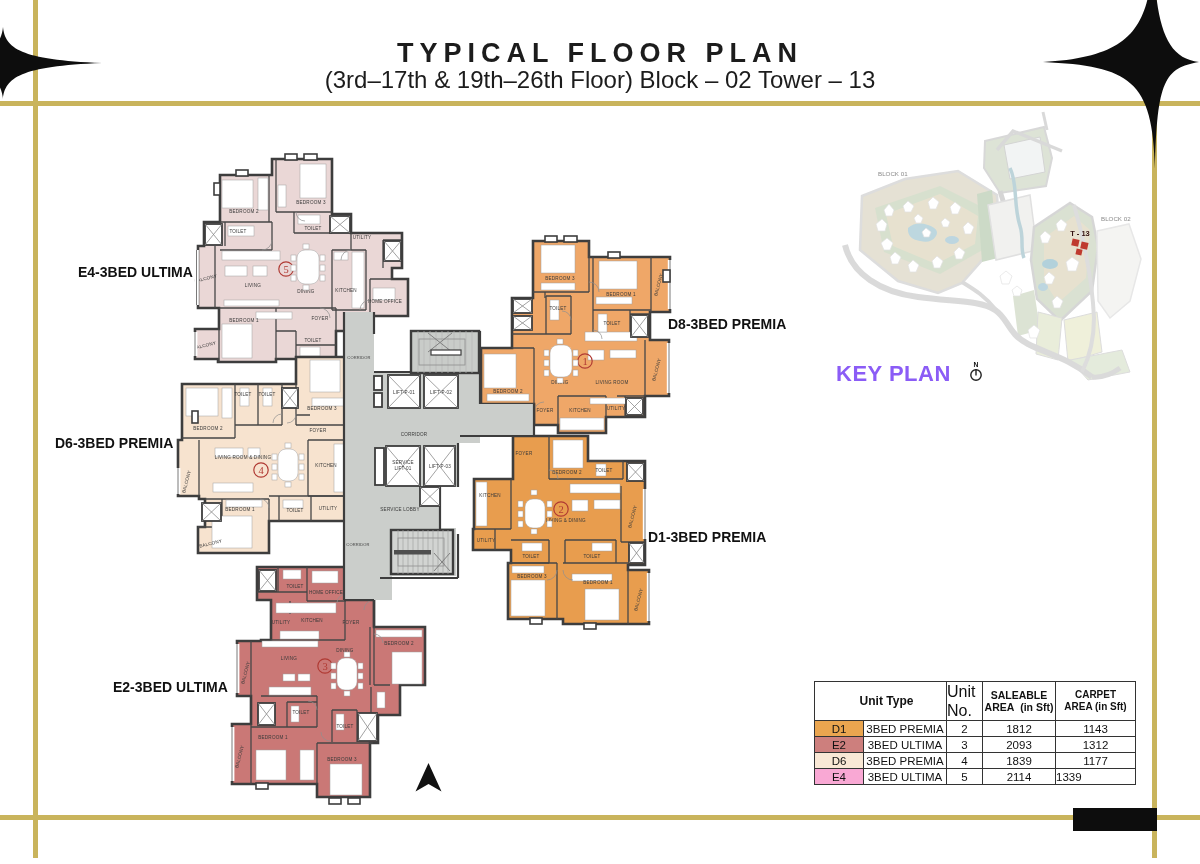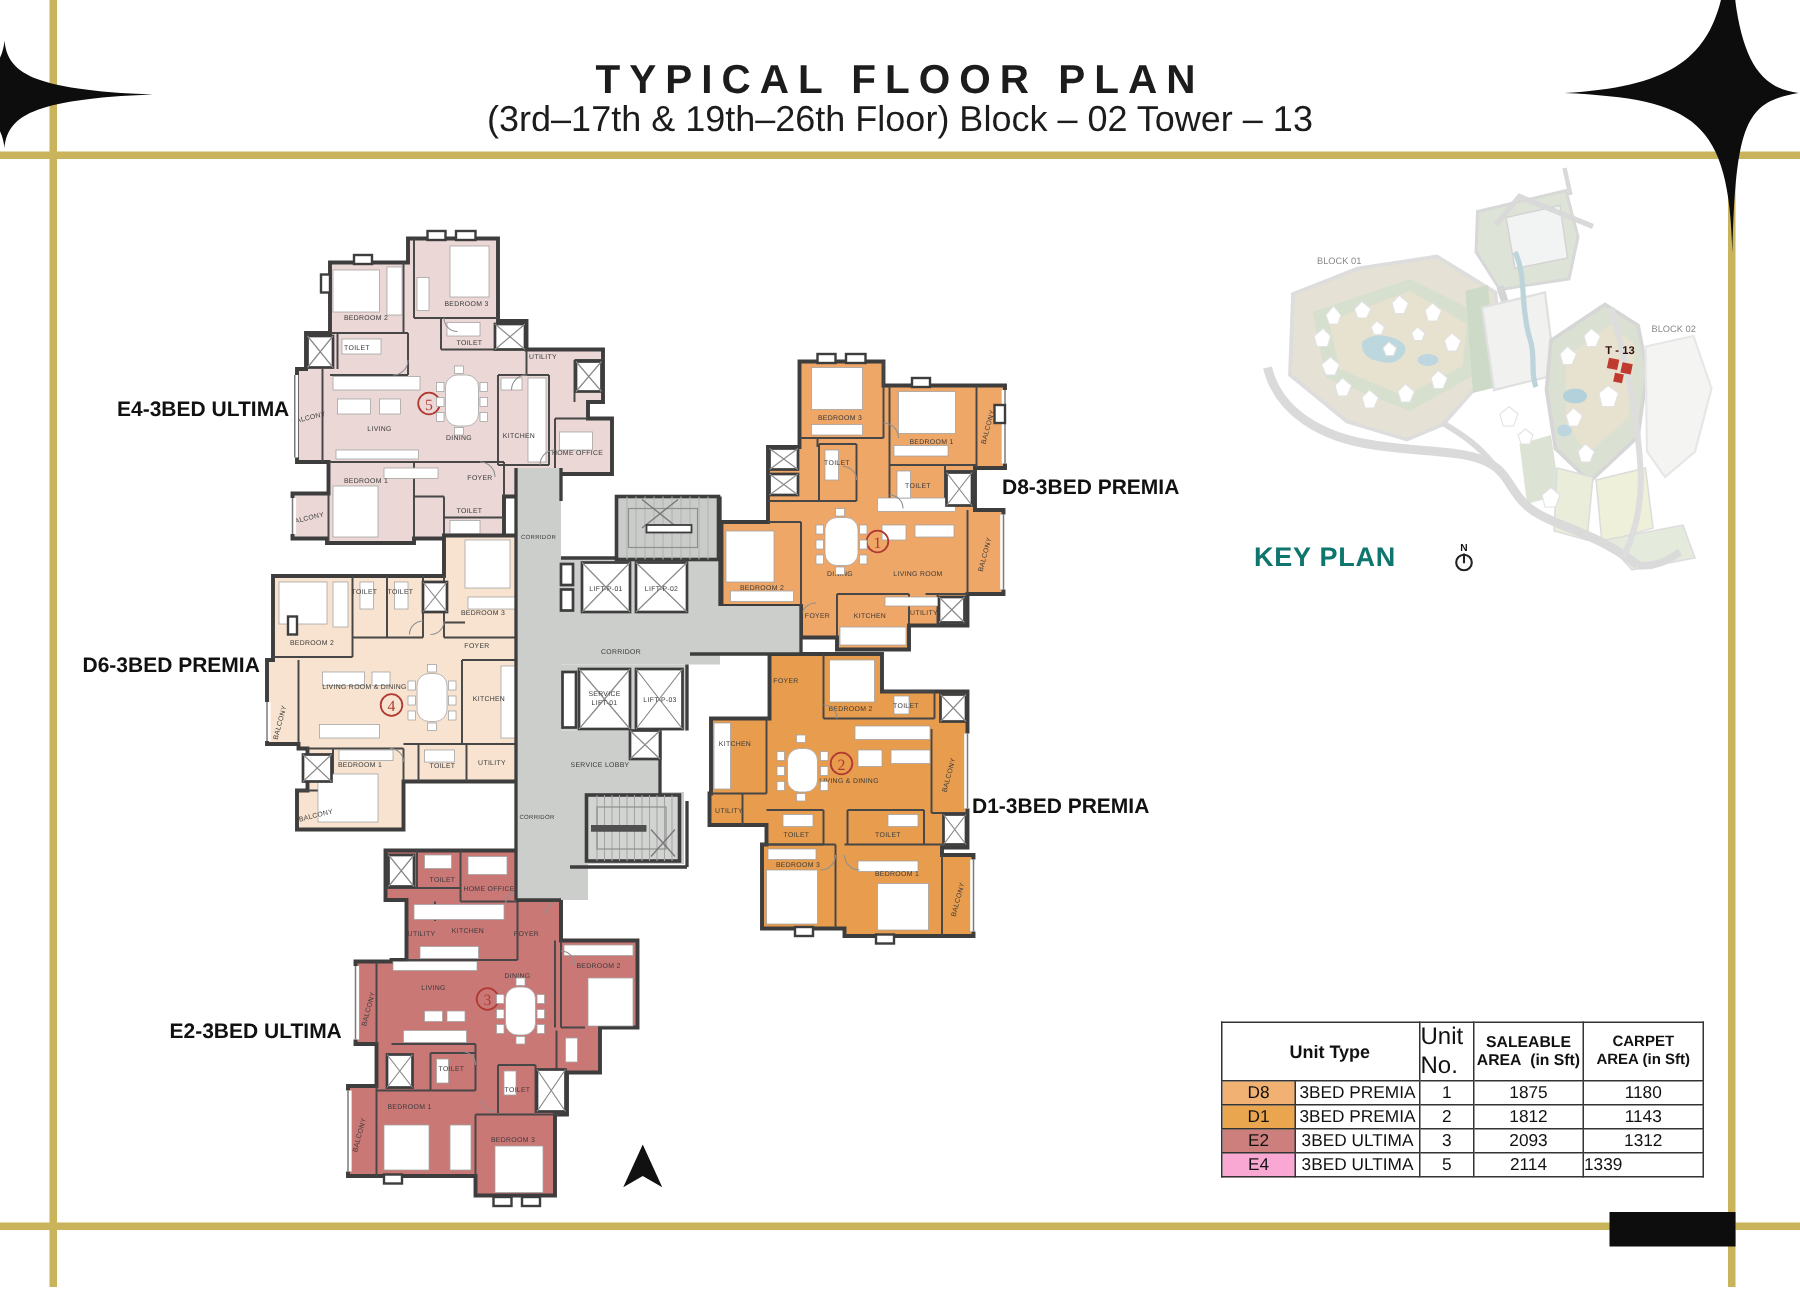--- a/index.html
+++ b/index.html
@@ -619,21 +619,21 @@
 <text x="878" y="176" font-family="Liberation Sans,sans-serif" font-size="6.2" fill="#8a8a8a">BLOCK 01</text>
 <text x="1101" y="221" font-family="Liberation Sans,sans-serif" font-size="6.2" fill="#8a8a8a">BLOCK 02</text>
 
 <g stroke="#222" fill="none" stroke-width="1.4">
 <circle cx="976" cy="375" r="5.2"></circle>
 <path d="M976,369 L976,375.5"></path>
 </g>
 <text x="976" y="367" font-family="Liberation Sans,sans-serif" font-size="6.8" font-weight="bold" fill="#111" text-anchor="middle">N</text>
 </svg>
 
-<div class="abs" style="left:836;top:361px;font-weight:bold;font-size:18px;letter-spacing:0.5px;color:#0f766e;left:836px;">KEY PLAN</div>
+<div class="abs" style="left:836;top:361px;font-weight:bold;font-size:22px;letter-spacing:0.5px;color:#8b5cf6;left:836px;">KEY PLAN</div>
 
 <div class="abs" style="left:78px;top:264px;font-weight:bold;font-size:14px;color:#111;">E4-3BED ULTIMA</div>
 
 <div class="abs" style="left:668px;top:316px;font-weight:bold;font-size:14px;color:#111;">D8-3BED PREMIA</div>
 
 <div class="abs" style="left:55px;top:435px;font-weight:bold;font-size:14px;color:#111;">D6-3BED PREMIA</div>
 
 <div class="abs" style="left:648px;top:529px;font-weight:bold;font-size:14px;color:#111;">D1-3BED PREMIA</div>
 
 <div class="abs" style="left:113px;top:679px;font-weight:bold;font-size:14px;color:#111;">E2-3BED ULTIMA</div>
@@ -647,41 +647,41 @@
       <col style="width:80px">
     </colgroup>
   <tbody>
       <tr style="height:38px;">
     <td colspan="2" style="border:1.6px solid #333;text-align:center;font-weight:bold;font-size:12px;padding-left:12px;">Unit Type</td>
     <td style="border:1.6px solid #333;text-align:left;font-weight:normal;font-size:16px;line-height:1.2;">Unit<br>No.</td>
     <td style="border:1.6px solid #333;text-align:center;font-weight:bold;font-size:10.5px;line-height:1.2;">SALEABLE<br>AREA&nbsp;&nbsp;(in Sft)</td>
     <td style="border:1.6px solid #333;text-align:center;font-weight:bold;font-size:10px;line-height:1.2;">CARPET<br>AREA (in Sft)</td>
   </tr>
   <tr style="height:16px;">
-        <td style="border:1px solid #333;background:#f1b173;text-align:center;">D8</td>
-        <td style="border:1px solid #333;text-align:center;">3BED PREMIA</td>
-        <td style="border:1px solid #333;text-align:center;">1</td>
-        <td style="border:1px solid #333;text-align:center;">1875</td>
-        <td style="border:1px solid #333;text-align:center;">1180</td>
-      </tr>
-  <tr style="height:16px;">
         <td style="border:1px solid #333;background:#eaa54f;text-align:center;">D1</td>
         <td style="border:1px solid #333;text-align:center;">3BED PREMIA</td>
         <td style="border:1px solid #333;text-align:center;">2</td>
         <td style="border:1px solid #333;text-align:center;">1812</td>
         <td style="border:1px solid #333;text-align:center;">1143</td>
       </tr>
   <tr style="height:16px;">
         <td style="border:1px solid #333;background:#cd7f7d;text-align:center;">E2</td>
         <td style="border:1px solid #333;text-align:center;">3BED ULTIMA</td>
         <td style="border:1px solid #333;text-align:center;">3</td>
         <td style="border:1px solid #333;text-align:center;">2093</td>
         <td style="border:1px solid #333;text-align:center;">1312</td>
       </tr>
   <tr style="height:16px;">
+        <td style="border:1px solid #333;background:#f9e8d5;text-align:center;">D6</td>
+        <td style="border:1px solid #333;text-align:center;">3BED PREMIA</td>
+        <td style="border:1px solid #333;text-align:center;">4</td>
+        <td style="border:1px solid #333;text-align:center;">1839</td>
+        <td style="border:1px solid #333;text-align:center;">1177</td>
+      </tr>
+  <tr style="height:16px;">
         <td style="border:1px solid #333;background:#f9a8d4;text-align:center;">E4</td>
         <td style="border:1px solid #333;text-align:center;">3BED ULTIMA</td>
         <td style="border:1px solid #333;text-align:center;">5</td>
         <td style="border:1px solid #333;text-align:center;">2114</td>
         <td style="border:1px solid #333;">1339</td>
       </tr>
 </tbody>
   </table>
 
 </body></html>

